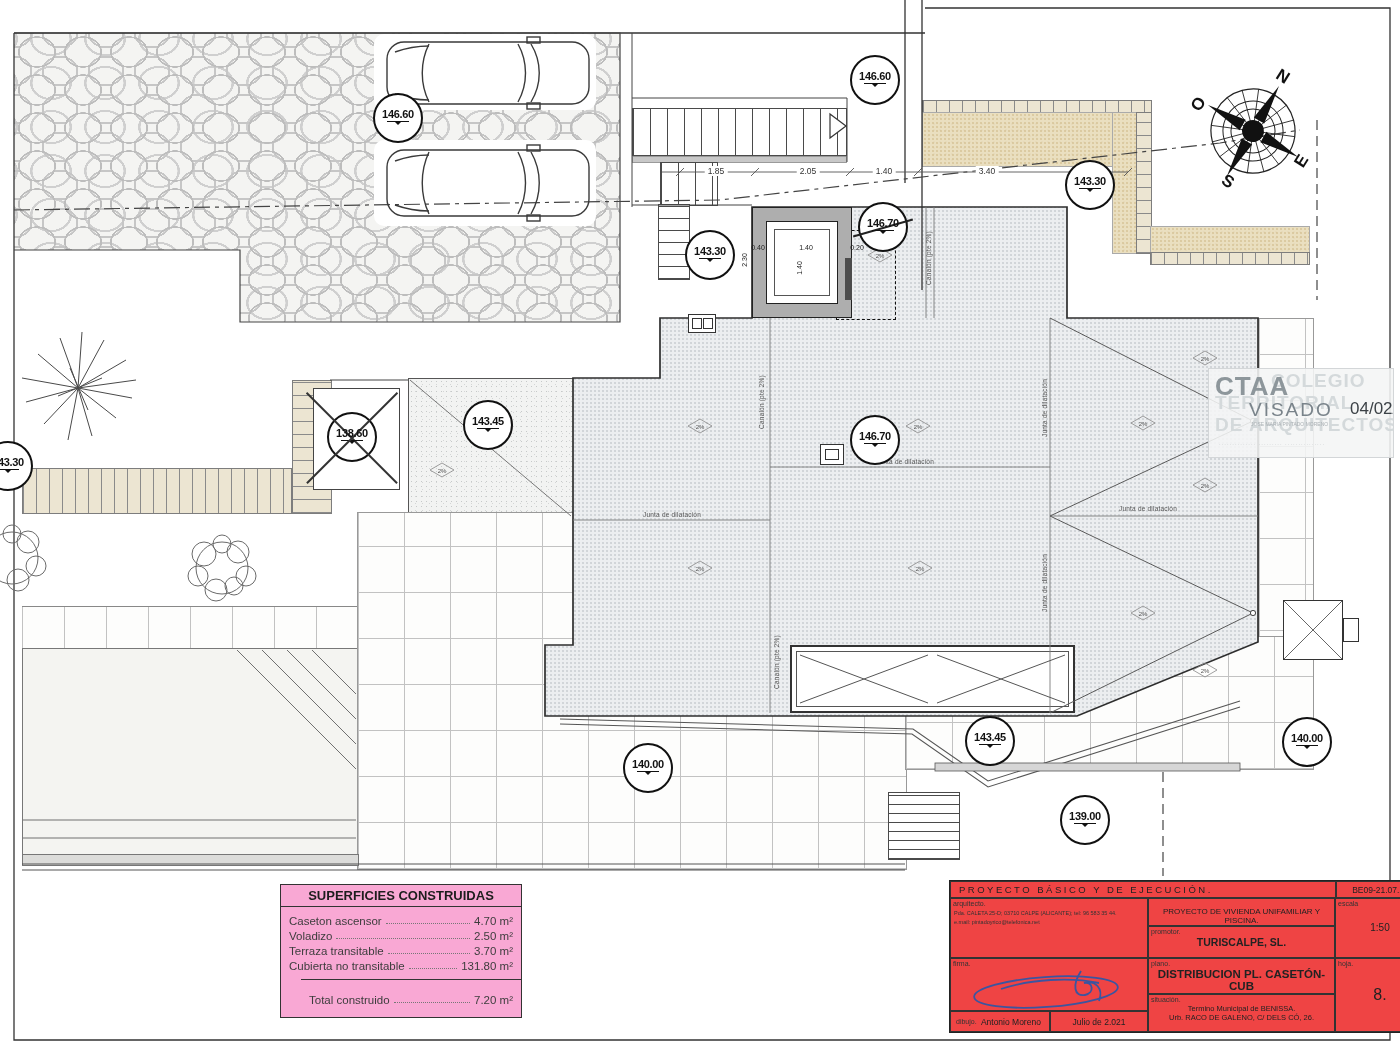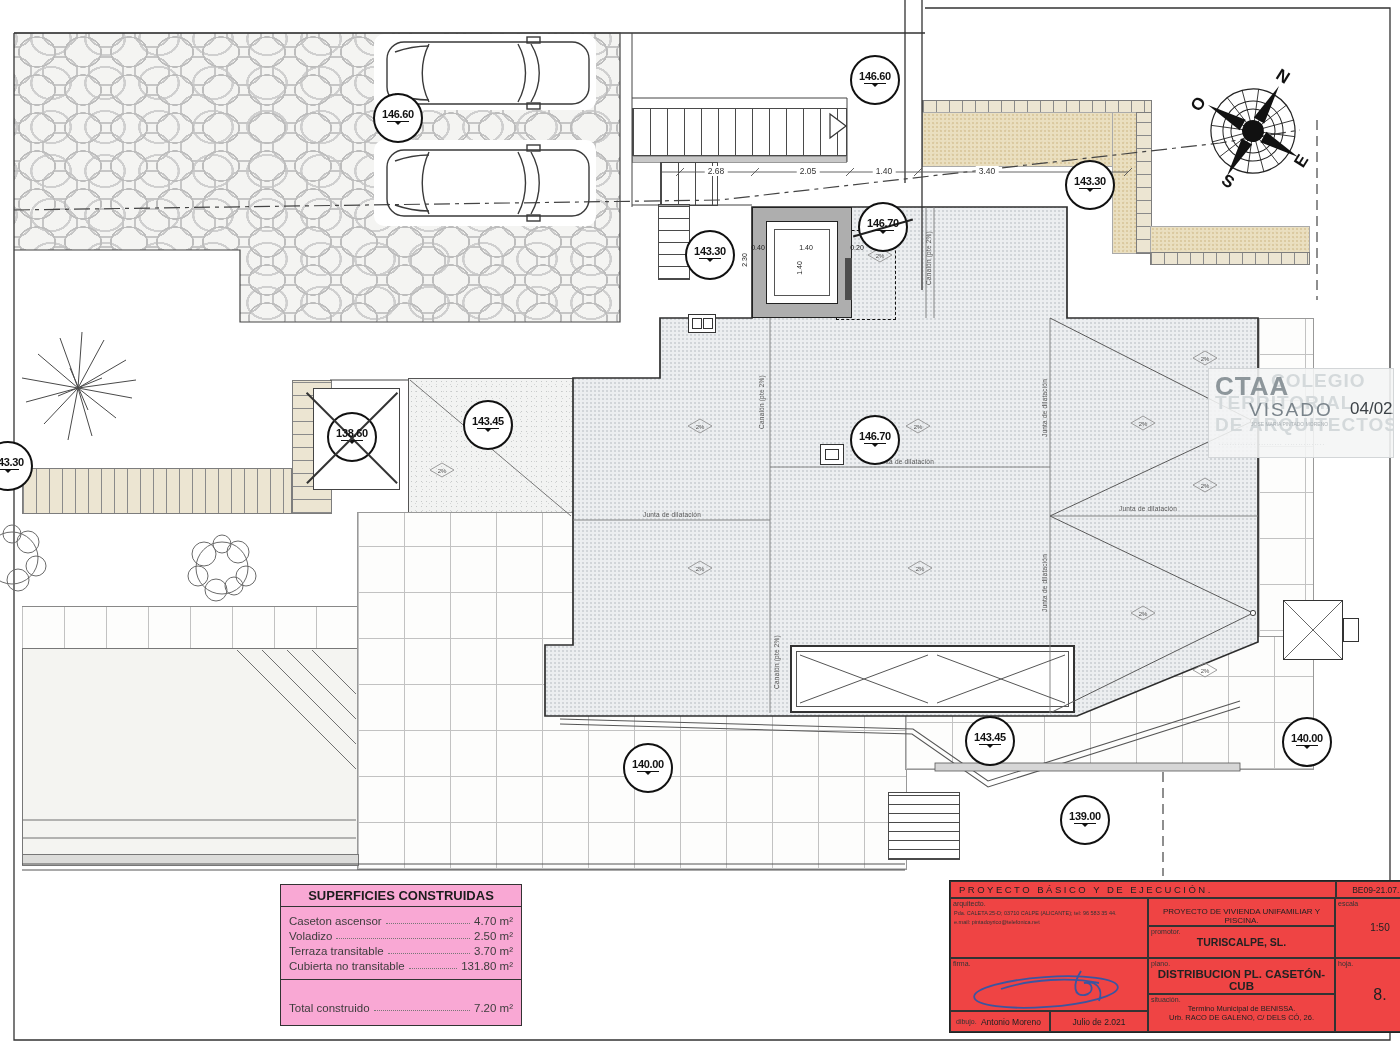--- a/index.html
+++ b/index.html
@@ -64,21 +64,21 @@
   #stamp .sm1{position:absolute;left:42px;top:52px;font-size:5px;color:#aab0b4;}
   #stamp .sm2{position:absolute;left:10px;top:72px;font-size:5px;color:#b4babd;letter-spacing:1px;}
   
   #areas{left:280px;top:884px;width:240px;background:#f9a8d4;border:1.6px solid #333;z-index:11;font-size:11.5px;color:#3d3d3d;}
   #areas .hd{border-bottom:1.6px solid #333;text-align:center;font-weight:bold;font-size:13px;color:#1d1d1d;padding:3px 0;}
   #areas .bd{padding:5px 8px 4px;}
   #areas .row{display:flex;align-items:flex-end;margin:3px 0;}
   #areas .lbl{white-space:nowrap;}
   #areas .dots{flex:1;border-bottom:1.6px dotted #777;margin:0 4px 3px;}
   #areas .val{white-space:nowrap;}
-  #areas .tot{border-top:1.3px solid #333;padding:19px 8px 8px;}
+  #areas .tot{border-top:1.3px solid #333;padding:11px 8px 8px;margin-left:20px;}
   
   #tblock{left:949px;top:880px;width:475px;height:151px;border:1.6px solid #222;background:#ef4444;z-index:11;font-size:8px;color:#222;}
   #tblock .cell{position:absolute;border:0.8px solid #333;box-sizing:border-box;}
   .lab{font-size:7px;color:#333;padding:1px 2px;display:block;}
   #tb-top{left:0;top:0;width:386px;height:17px;letter-spacing:2.5px;font-size:9.5px;display:flex;align-items:center;padding-left:8px;}
   #tb-code{left:386px;top:0;width:89px;height:17px;font-size:8.5px;display:flex;align-items:center;justify-content:center;}
   #tb-arch{left:0;top:17px;width:198px;height:60px;}
   #tb-firma{left:0;top:77px;width:198px;height:53px;}
   #tb-dib{left:0;top:130px;width:100px;height:21px;display:flex;align-items:center;padding-left:3px;}
   #tb-fecha{left:100px;top:130px;width:98px;height:21px;display:flex;align-items:center;justify-content:center;font-size:8.5px;}
@@ -311,21 +311,21 @@
     </div>
   <div class="badge" style="left:1307px;top:742px;">
       <span class="v">140.00</span>
       <span class="sym"></span>
     </div>
   <div class="badge" style="left:1085px;top:820px;">
       <span class="v">139.00</span>
       <span class="sym"></span>
     </div>
 
-  <span class="dim" style="left:716px;top:171px;">2.68</span>
+  <span class="dim" style="left:716px;top:171px;">1.85</span>
   <span class="dim" style="left:808px;top:171px;">2.05</span>
   <span class="dim" style="left:884px;top:171px;">1.40</span>
   <span class="dim" style="left:987px;top:171px;">3.40</span>
   <span class="tinydim" style="left:758px;top:247px;">0.40</span>
   <span class="tinydim" style="left:806px;top:247px;">1.40</span>
   <span class="tinydim" style="left:857px;top:247px;">0.20</span>
   <span class="tinydim rot" style="left:799px;top:268px;">1.40</span>
   <span class="tinydim rot" style="left:744px;top:260px;">2.30</span>
 
   <span class="note rot" style="left:761px;top:402px;">Canalón (pte 2%)</span>

